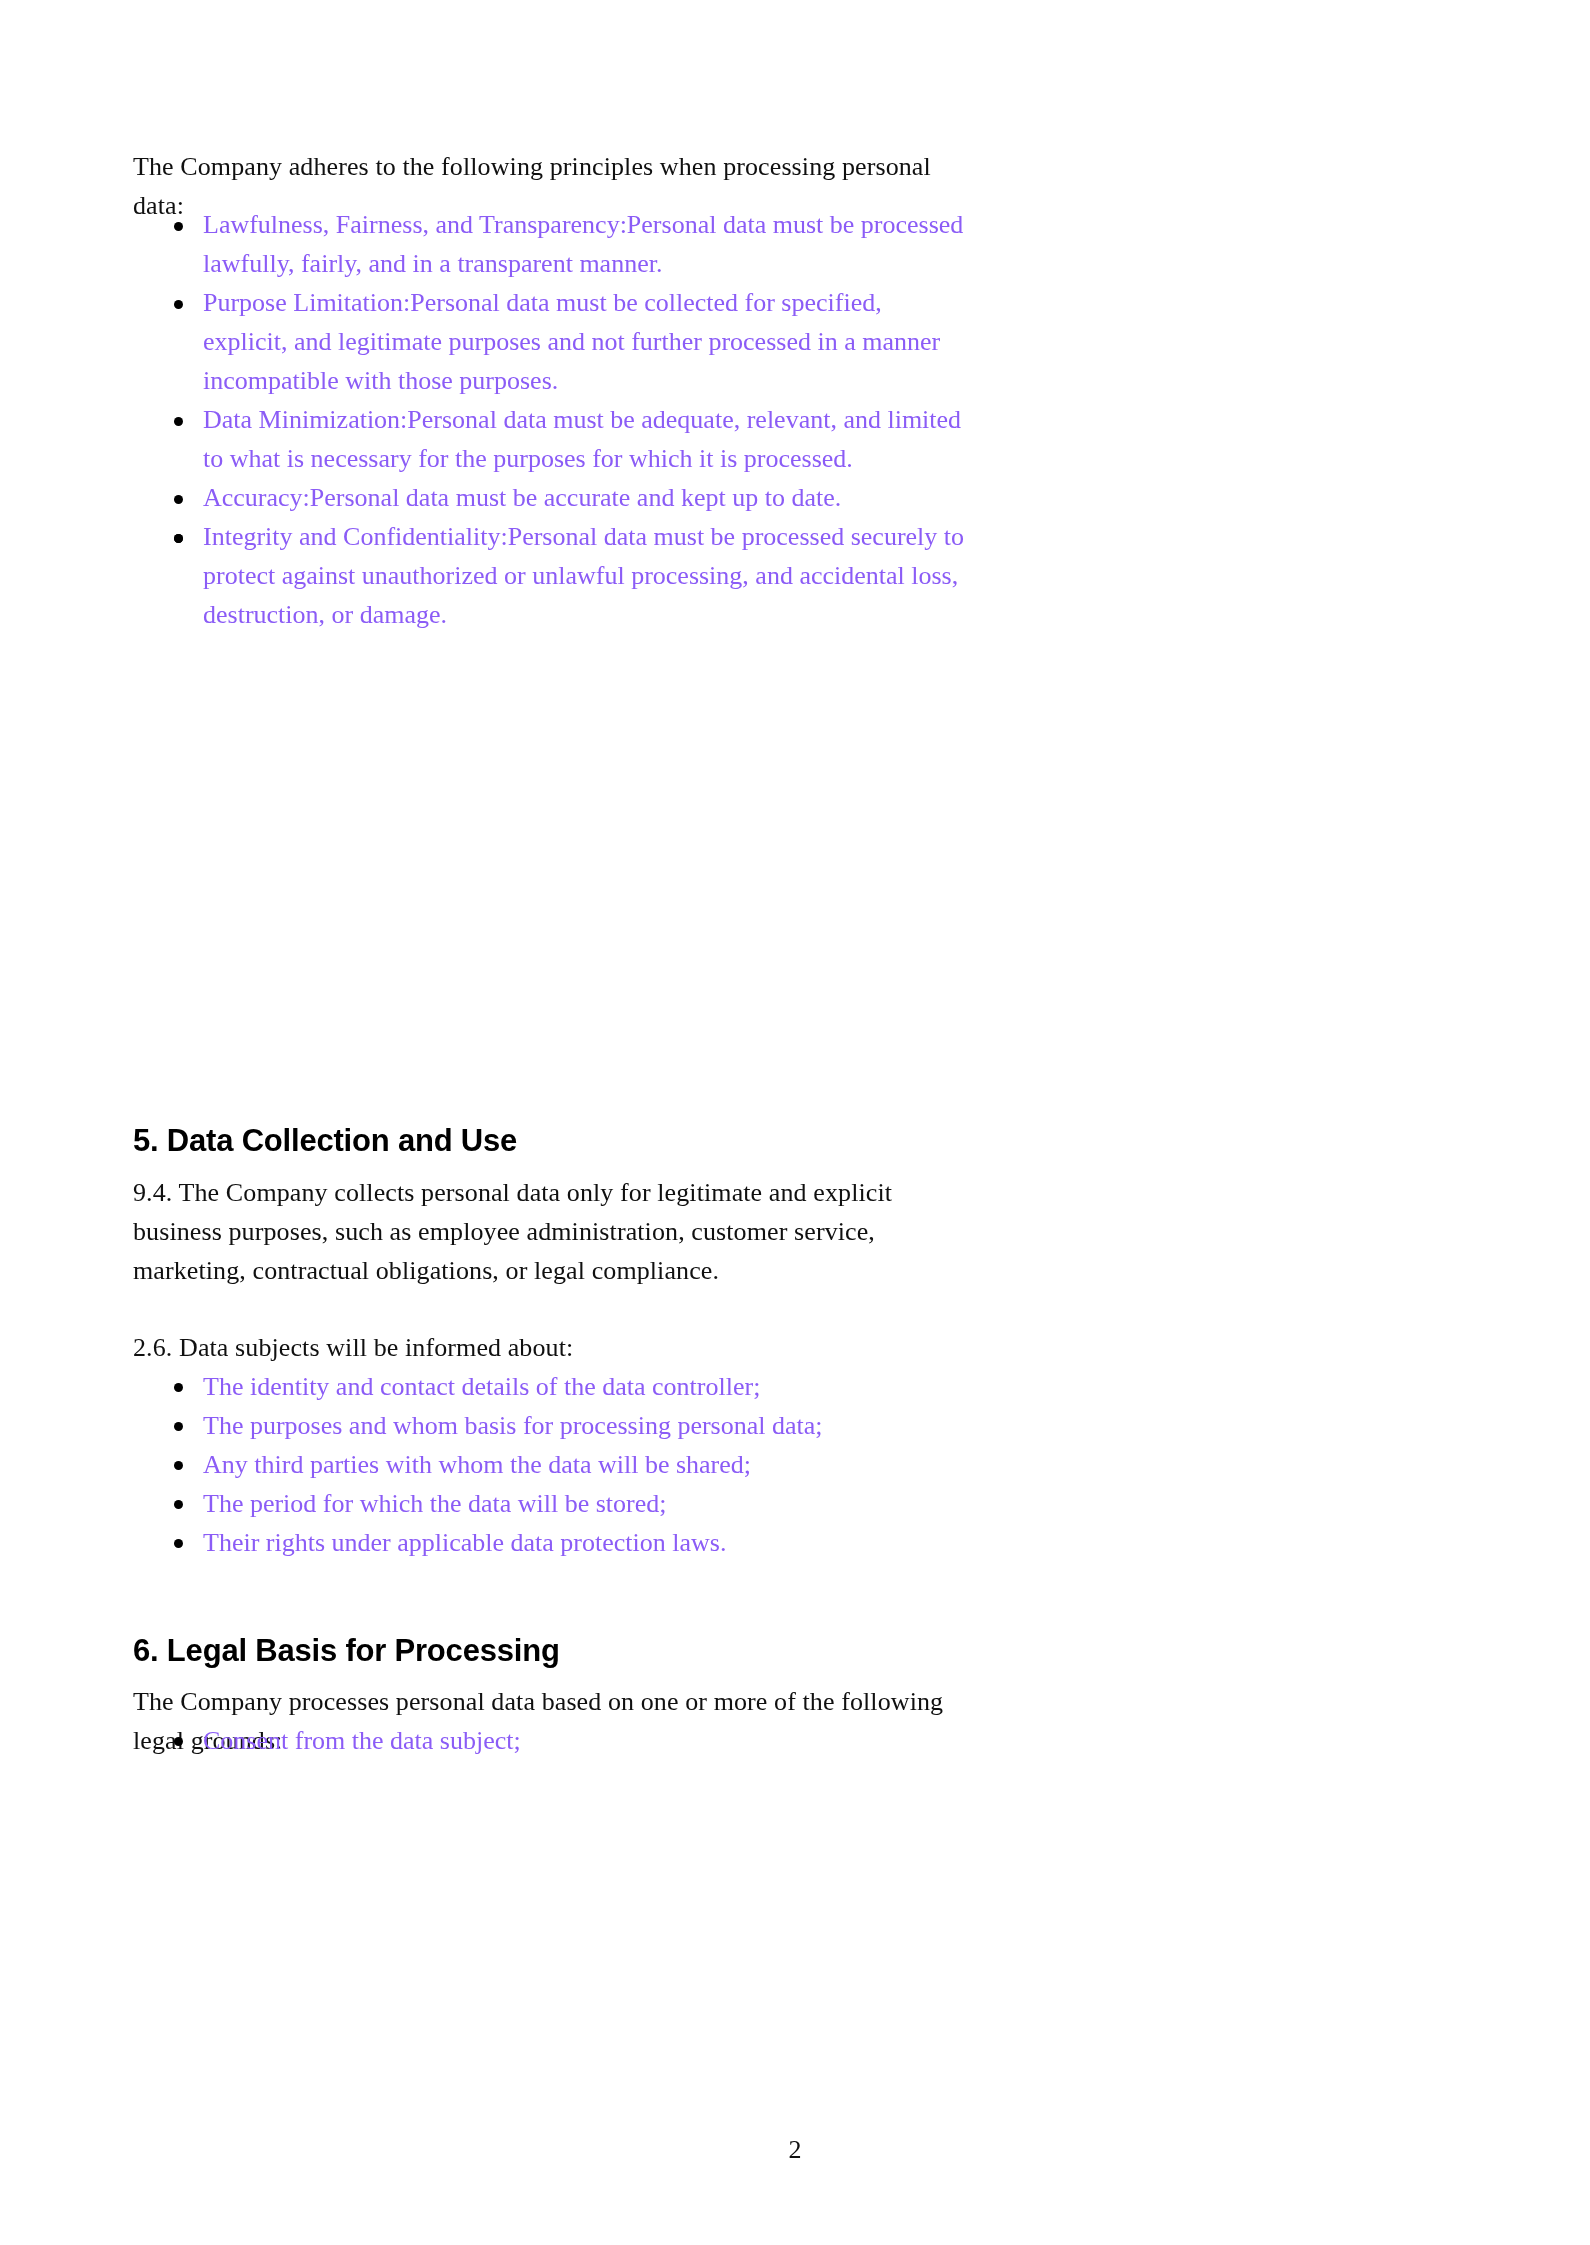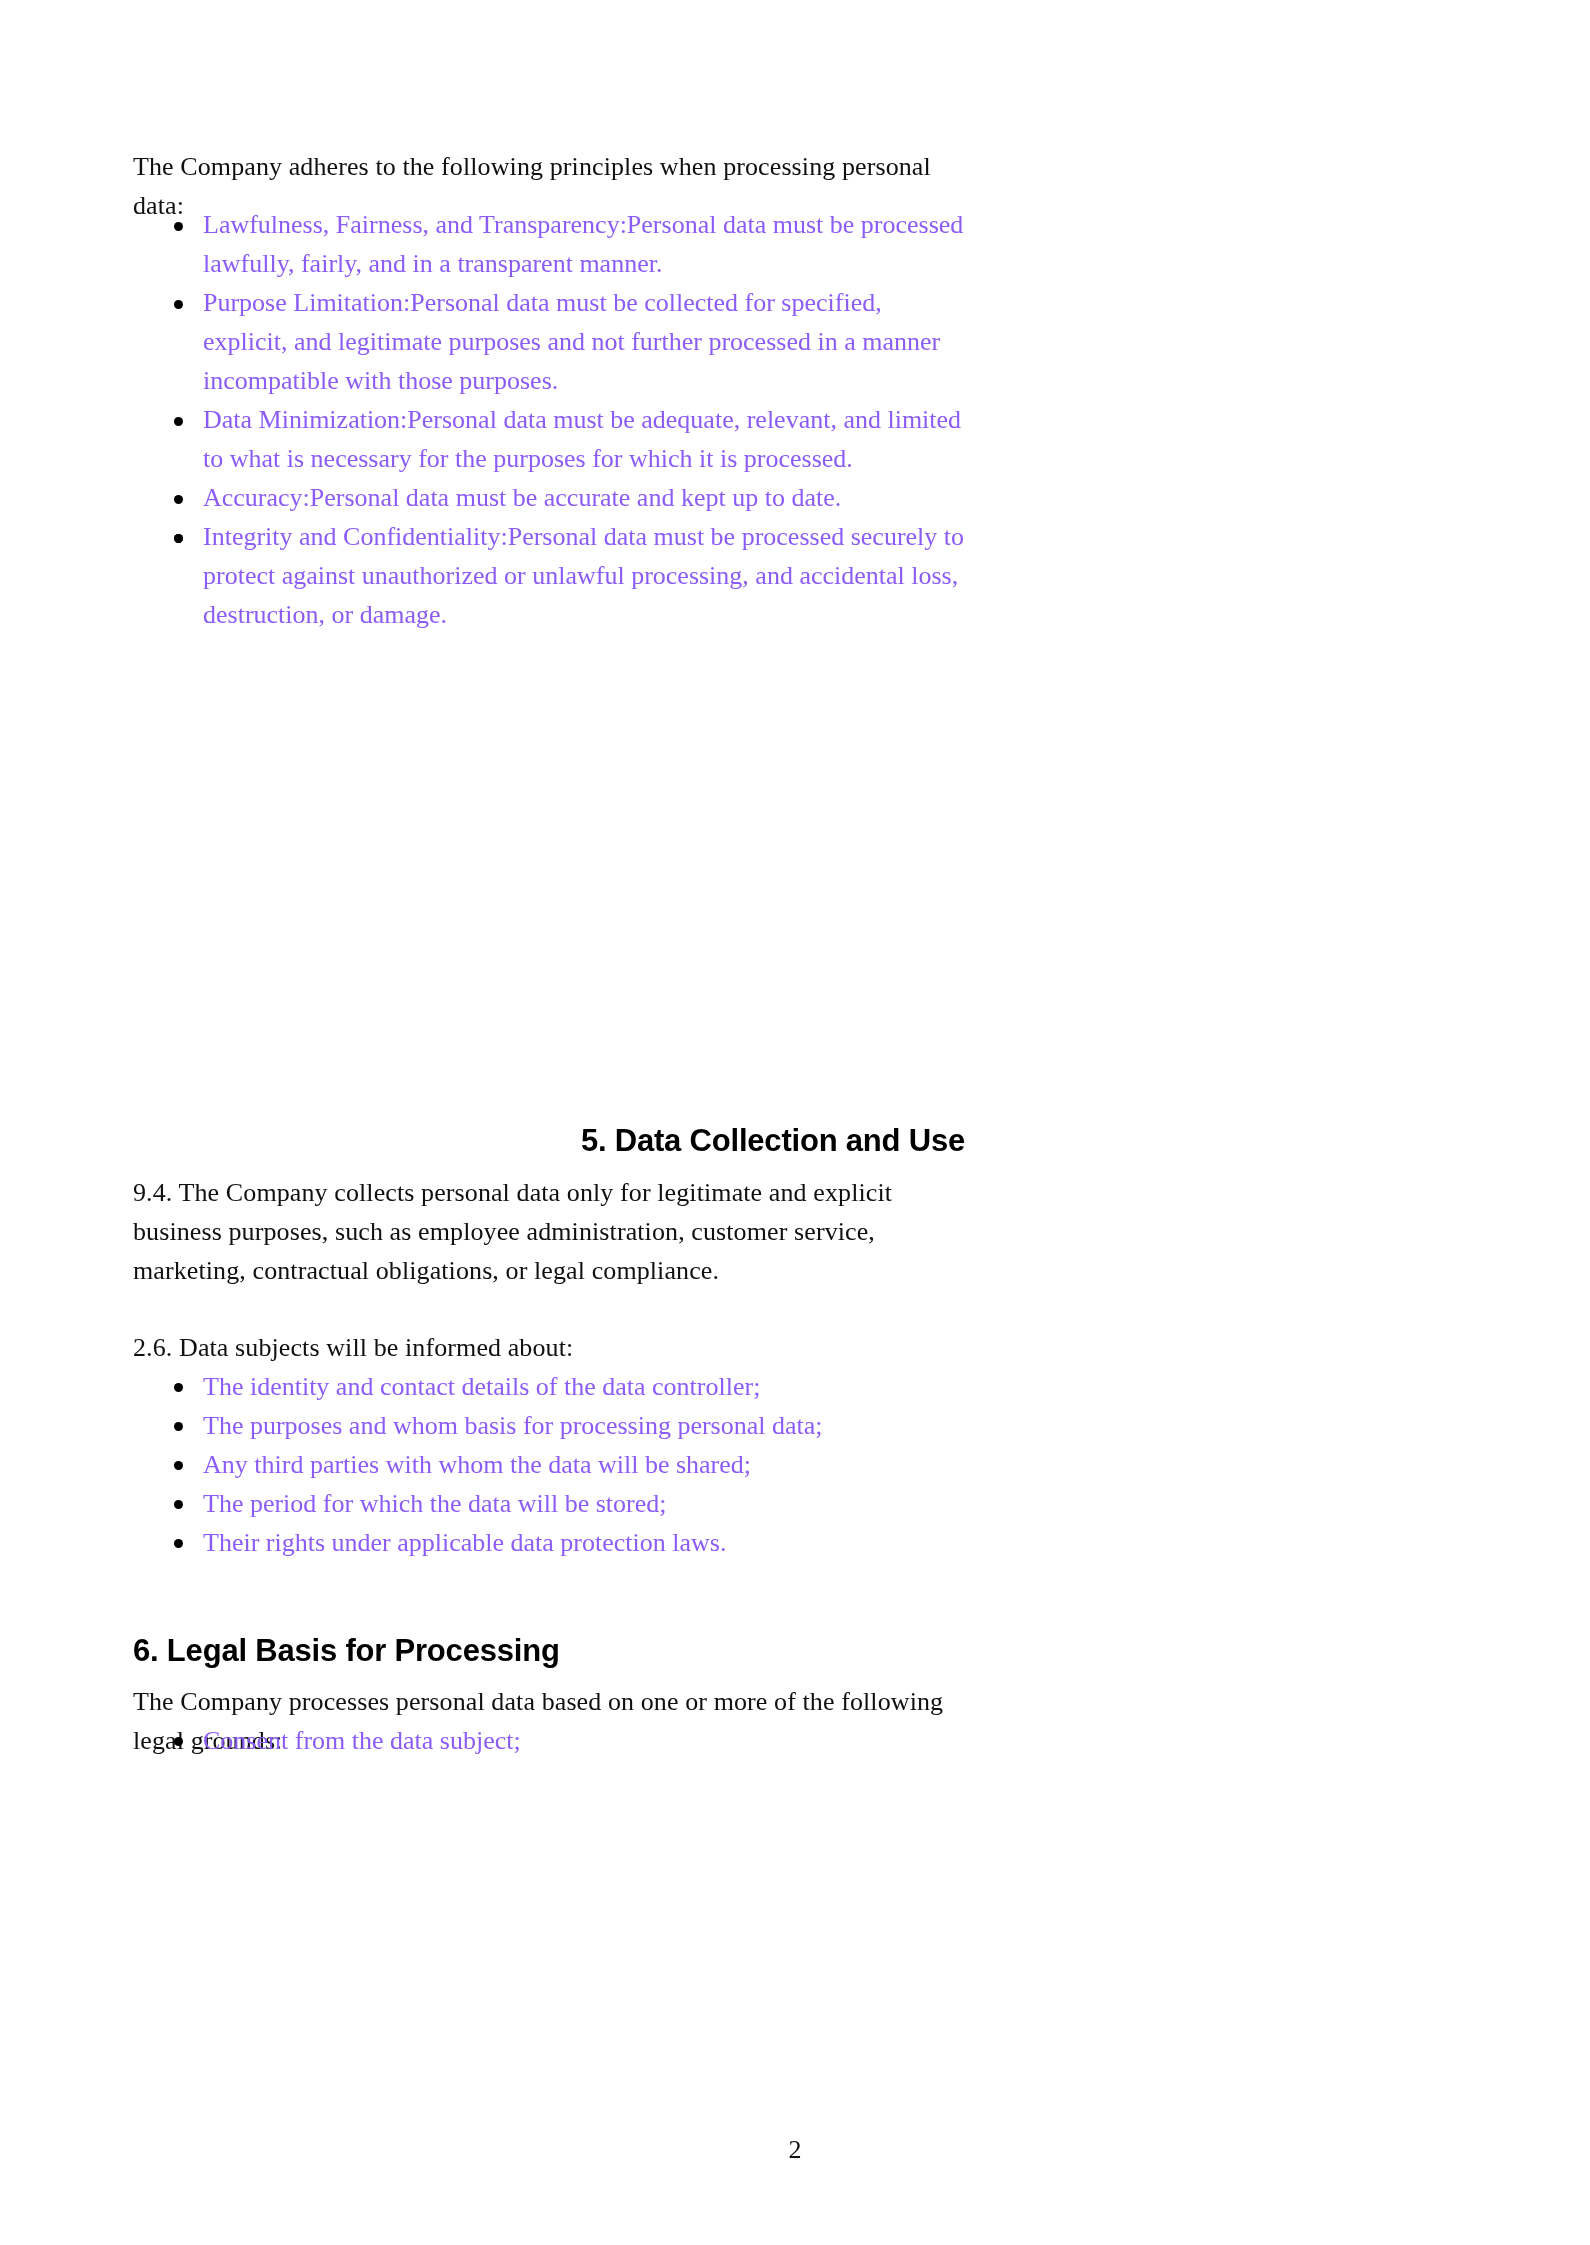--- a/index.html
+++ b/index.html
@@ -81,21 +81,21 @@
 
   
   ul.tight > li {
     line-height: 39px;
   }
   ul.tight > li .disc { top: 16px; }
 
   
   #intro-para      { position: absolute; top: 131px;  left: 0; width: 832px; margin-top: 16px; }
   #principles-list { position: absolute; top: 205px;  left: 0; width: 832px; }
-  #heading-5       { position: absolute; top: 1122px; left: 0; width: 832px; text-align: right; }
+  #heading-5       { position: absolute; top: 1122px; left: 0; width: 832px; }
   #para-5-1        { position: absolute; top: 1173px; left: 0; width: 832px; }
   #para-5-2        { position: absolute; top: 1328px; left: 0; width: 832px; }
   #list-5-2        { position: absolute; top: 1367px; left: 0; width: 832px; }
   #heading-6       { position: absolute; top: 1632px; left: 0; width: 832px; }
   #para-6-intro    { position: absolute; top: 1682px; left: 0; width: 832px; }
   #list-6          { position: absolute; top: 1721px; left: 0; width: 832px; }
 
   .page-number {
     position: absolute;
     top: 2130px;

